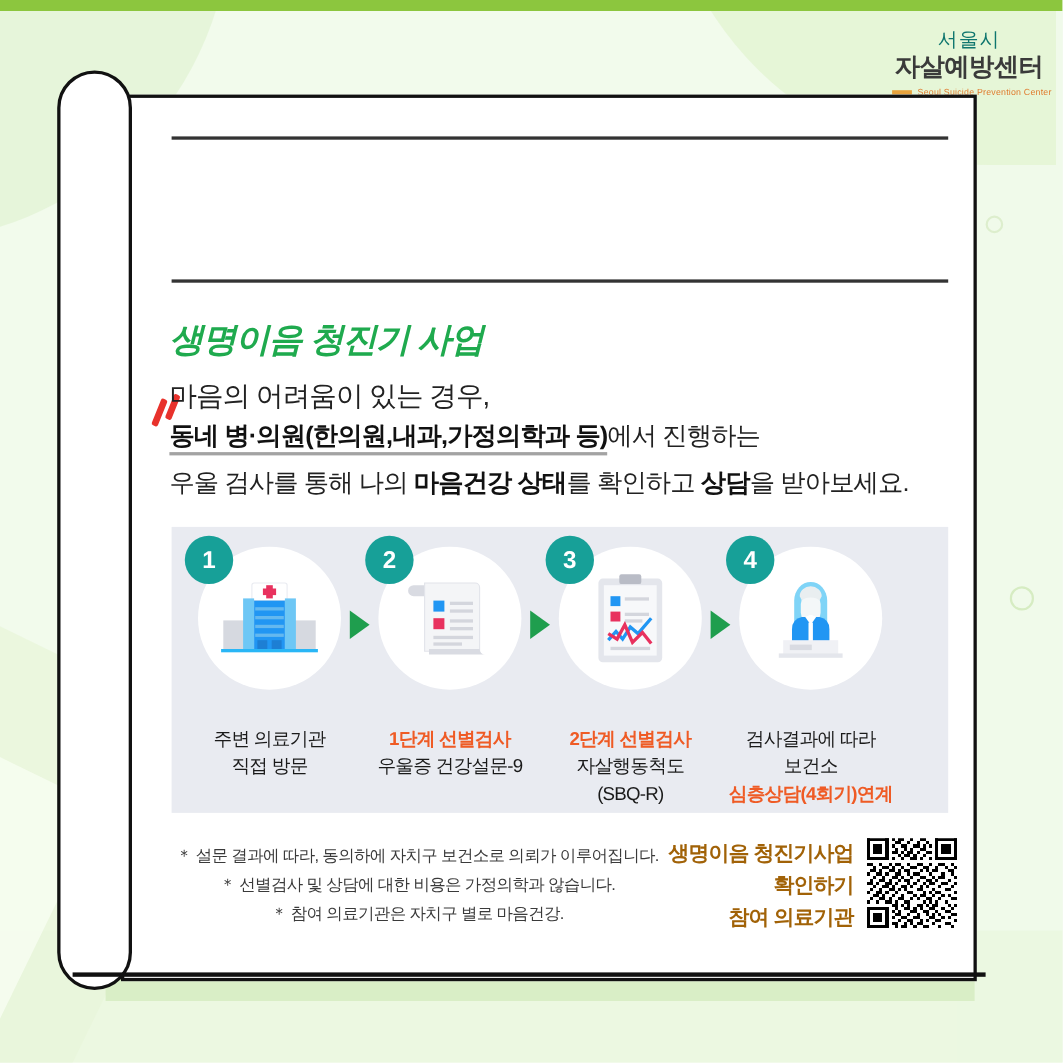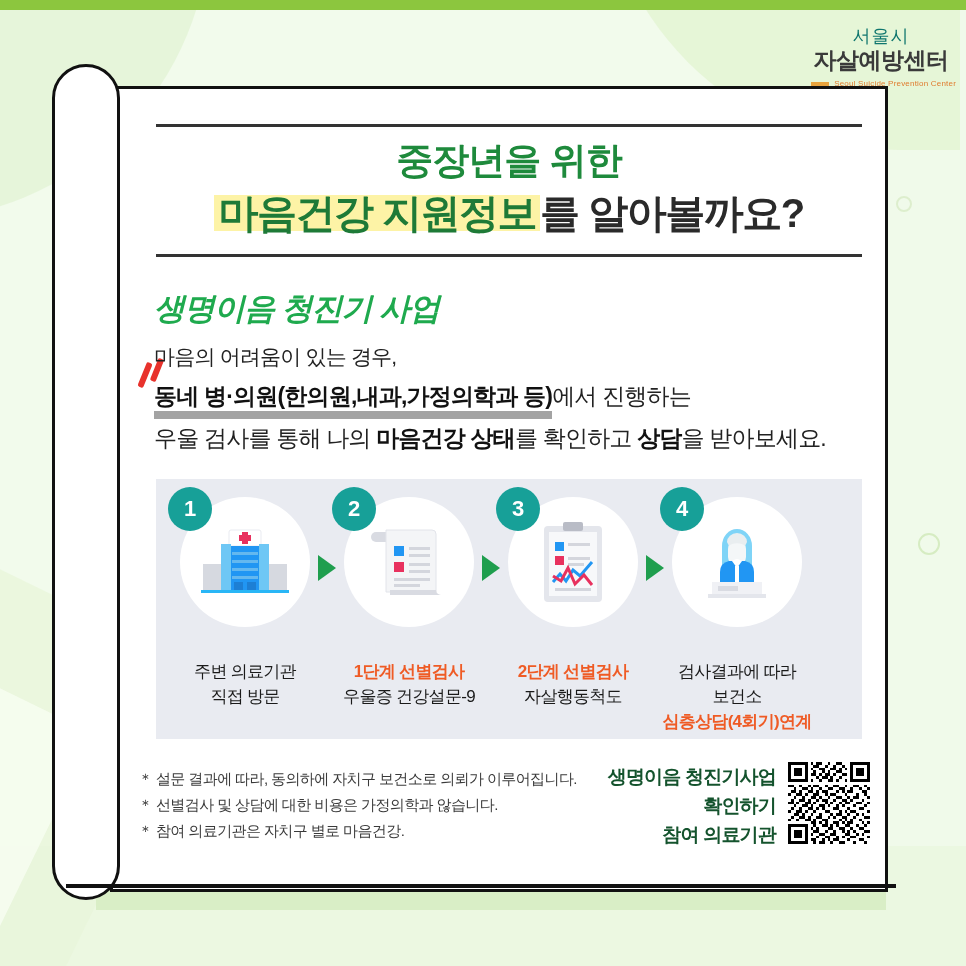--- a/index.html
+++ b/index.html
@@ -82,27 +82,27 @@
   }
   .title-tail{color:#2a2a2a;font-weight:bold;}
 
   
   .prog-head{
     position:absolute;left:154px;top:288px;
     font-size:31px;font-weight:bold;color:#1faa4e;letter-spacing:-1px;font-style:italic;
   }
   .body-l1{
     position:absolute;left:154px;top:343px;
-    font-size:21px;color:#222;letter-spacing:-.8px;
+    font-size:25px;color:#222;letter-spacing:-.8px;
   }
   .body-l2{
     position:absolute;left:154px;top:381px;
     font-size:23px;color:#222;letter-spacing:-.8px;white-space:nowrap;
   }
-  .body-l2 .b-strong{font-weight:bold;color:#111;border-bottom:8px solid #a3a3a3;padding-bottom:2px;}
+  .body-l2 .b-strong{font-weight:bold;color:#111;border-bottom:3px solid #a3a3a3;padding-bottom:2px;}
   .body-l3{
     position:absolute;left:154px;top:423px;
     font-size:23px;color:#222;letter-spacing:-.8px;white-space:nowrap;
   }
   .body-l3 b{color:#111;}
   .slash1,.slash2{position:absolute;background:#e8322c;border-radius:2px;}
   .slash1{left:142px;top:362px;width:6px;height:26px;transform:rotate(22deg);}
   .slash2{left:154px;top:358px;width:6px;height:24px;transform:rotate(22deg);}
 
   
@@ -139,27 +139,27 @@
   .arrow{
     position:absolute;top:76px;width:0;height:0;
     border-top:13px solid transparent;border-bottom:13px solid transparent;
     border-left:18px solid #1f9e4e;
   }
   .arrow.a1{left:162px;}
   .arrow.a2{left:326px;}
   .arrow.a3{left:490px;}
 
   
-  .notes{position:absolute;left:138px;top:766px;}
+  .notes{position:absolute;left:160px;top:766px;text-align:center;}
   .note{font-size:15px;color:#3a3a3a;line-height:26px;letter-spacing:-.6px;}
   .qr-block{
     position:absolute;left:600px;top:762px;width:270px;
     display:flex;align-items:flex-start;justify-content:flex-end;gap:12px;
   }
-  .qr-text{text-align:right;font-size:19px;font-weight:bold;color:#14532d;line-height:29px;letter-spacing:-.8px;}
+  .qr-text{text-align:right;font-size:19px;font-weight:bold;color:#a16207;line-height:29px;letter-spacing:-.8px;}
   .qr-img{width:82px;height:82px;flex:none;}
 
   
   .logo{position:absolute;left:806px;top:24px;width:150px;text-align:center;}
   .logo-l1{font-size:18px;color:#0f766e;letter-spacing:1px;}
   .logo-l2{font-size:23px;color:#3a3a3a;font-weight:bold;letter-spacing:-.5px;margin-top:-3px;}
   .logo-sub{display:flex;align-items:center;justify-content:flex-end;gap:5px;margin-top:3px;}
   .logo-dash{width:18px;height:4px;background:#e8a33d;}
   .logo-en{font-size:8px;color:#e07b2e;letter-spacing:.2px;}
 </style>
@@ -187,26 +187,20 @@
       <span class="logo-en">Seoul Suicide Prevention Center</span>
     </div>
   </div>
 
   <div class="shadow-strip"></div>
   <div class="card"></div>
   <div class="scroll-spine"></div>
   <div class="bottom-rule"></div>
 
   <div class="rule-top"></div>
-  <div class="title-wrap">
-    <div class="title-l1">중장년을 위한</div>
-    <div class="title-l2">
-      <span class="hl">마음건강 지원정보</span><span class="title-tail">를 알아볼까요?</span>
-    </div>
-  </div>
   <div class="rule-bot"></div>
 
   <div class="prog-head">생명이음 청진기 사업</div>
   <div class="slash1"></div>
   <div class="slash2"></div>
 
   <div class="body-l1">마음의 어려움이 있는 경우,</div>
   <div class="body-l2">
     <span class="b-strong">동네 병·의원(한의원,내과,가정의학과 등)</span><span>에서 진행하는</span>
   </div>
@@ -282,20 +276,21 @@
           <rect x="34" y="45" width="16" height="3" fill="#d4d6dd"></rect>
           <polyline points="19,64 26,56 32,63 39,52 46,58 58,44" fill="none" stroke="#2196f3" stroke-width="3"></polyline>
           <polyline points="19,58 27,63 34,50 41,66 50,57 58,67" fill="none" stroke="#e8315e" stroke-width="3"></polyline>
           <rect x="21" y="70" width="36" height="3" fill="#d4d6dd"></rect>
         </svg>
       </div>
       <div class="badge">3</div>
       <div class="caption">
         <div class="cap-hi">2단계 선별검사</div>
         <div>자살행동척도</div>
+        <div>(SBQ-R)</div>
       </div>
     </div>
 
     <div class="step">
       <div class="circle-bg"></div>
       <div class="icon-holder">
         <svg width="86" height="84" viewBox="0 0 86 84">
           <path d="M28 26 a15 17 0 0 1 30 0 v26 h-30 z" fill="#7fd4f7"></path>
           <rect x="34" y="20" width="18" height="26" rx="9" fill="#f4f7f8"></rect>
           <path d="M33 22 a10 9 0 0 1 20 0 l-2 4 a9 5 0 0 0 -16 0 z" fill="#e9eef0"></path>

